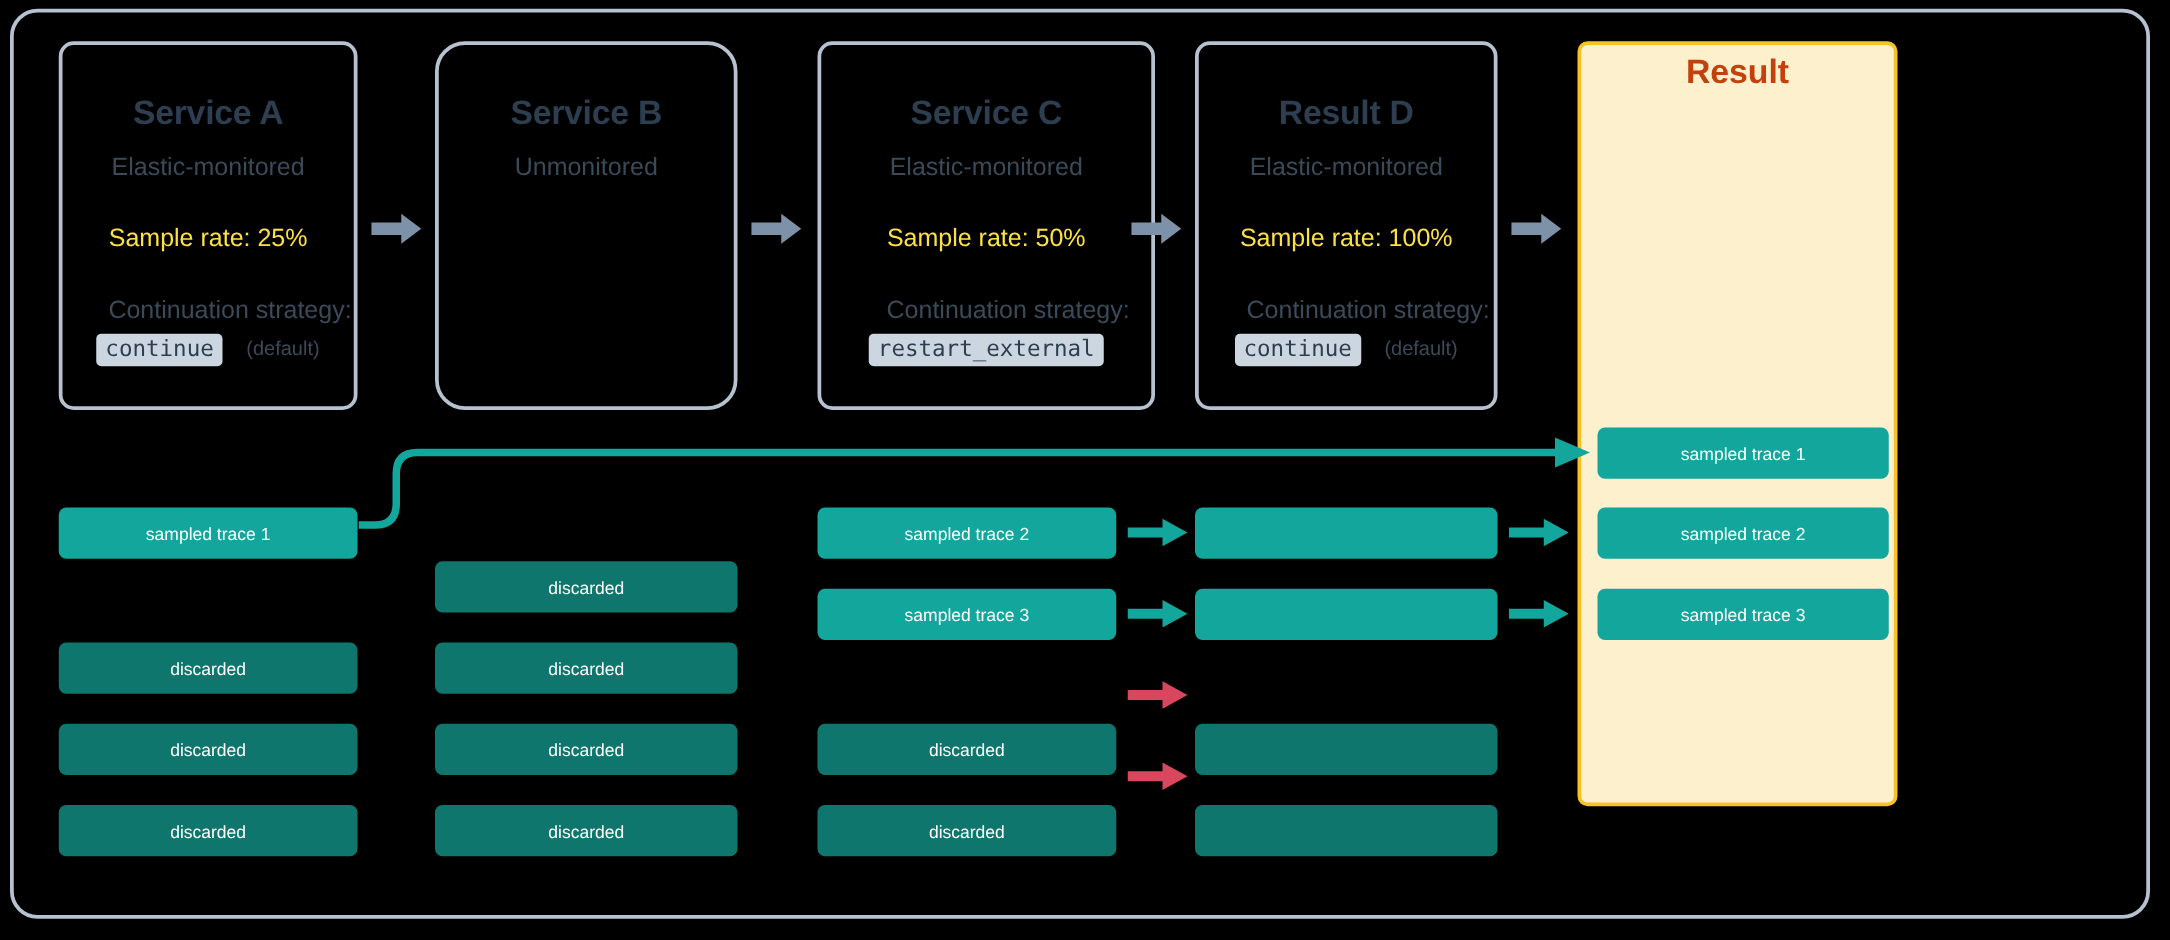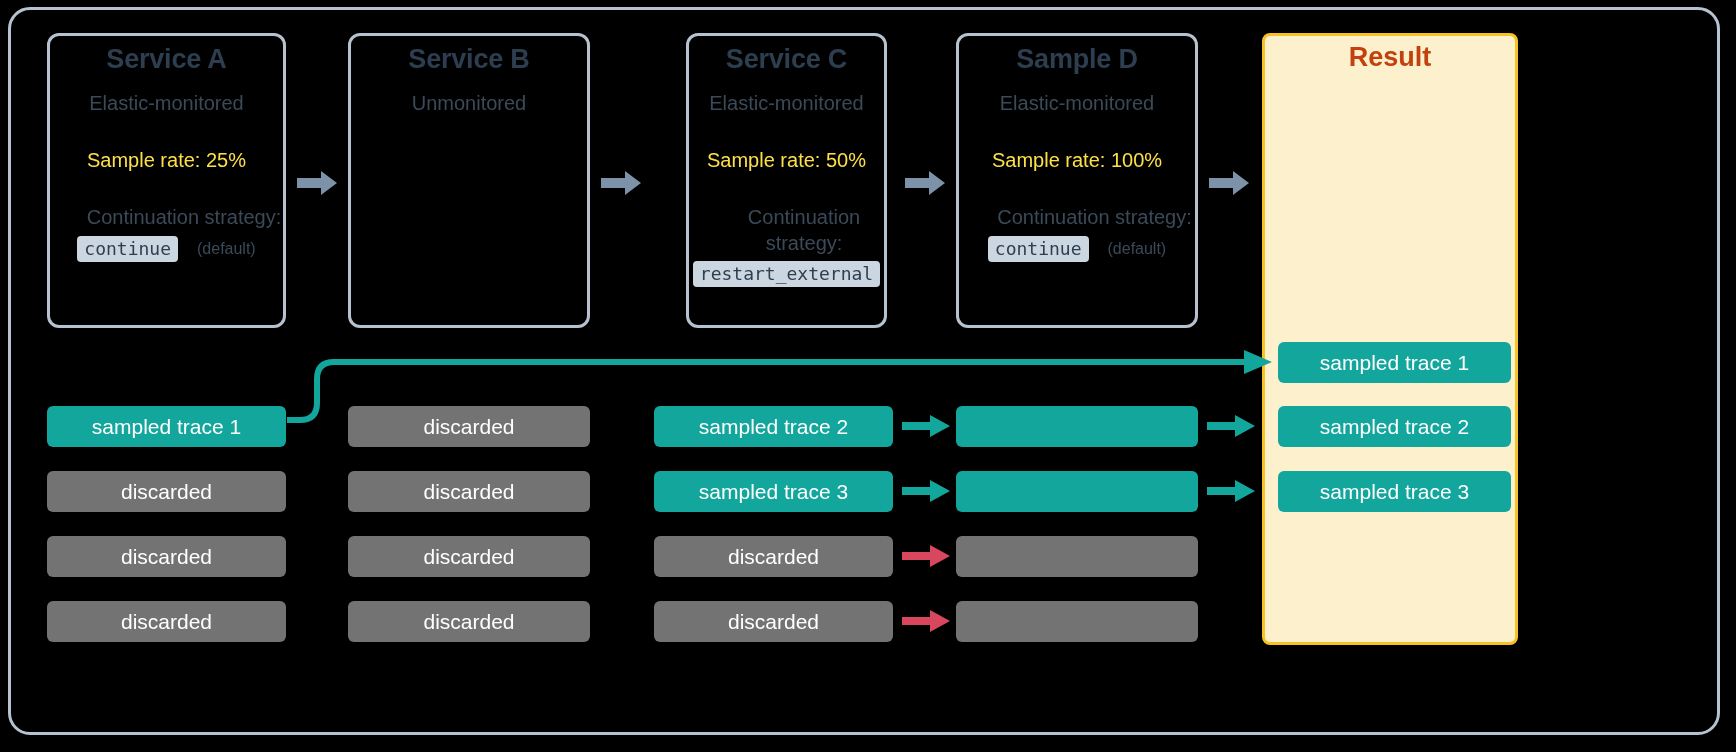--- a/index.html
+++ b/index.html
@@ -36,21 +36,21 @@
   
   .service-card {
     position: absolute;
     top: 33px;
     height: 295px;
     border: 3px solid #b6c2cf;
     border-radius: 12px;
     box-sizing: border-box;
     background: #000000;
     text-align: center;
-    padding-top: 8px;
+    padding-top: 39px;
   }
   .service-title {
     font-size: 27px;
     font-weight: bold;
     color: #2c3e50;
     letter-spacing: -0.2px;
     line-height: 1.15;
   }
   .service-sub {
     font-size: 20px;
@@ -122,29 +122,29 @@
     width: 40px;
     height: 26px;
   }
 
   
   .trace-box {
     position: absolute;
     height: 41px;
     border-radius: 6px;
     color: #ffffff;
-    font-size: 21px;
+    font-size: 14px;
     display: flex;
     align-items: center;
     justify-content: center;
     box-sizing: border-box;
     white-space: nowrap;
   }
   .trace-sampled { background: #13a69c; }
-  .trace-discarded { background: #737373; }
+  .trace-discarded { background: #0f766e; margin-top: 43px; }
 
   
   .row-arrow {
     position: absolute;
     width: 48px;
     height: 24px;
   }
 
   
   .connectors {
@@ -167,37 +167,37 @@
     <div class="service-title">Service A</div>
     <div class="service-sub">Elastic-monitored</div>
     <div class="service-rate">Sample rate: 25%</div>
     <div class="service-cont-label">Continuation strategy:</div>
     <div class="strategy-line">
       <code class="badge">continue</code>
       <span class="default-note">(default)</span>
     </div>
   </div>
 
-  <div class="service-card" style="left:348px; width:242px;">
+  <div class="service-card" style="left:348px; width:242px;border-radius:24px;">
     <div class="service-title">Service B</div>
     <div class="service-sub">Unmonitored</div>
   </div>
 
-  <div class="service-card" style="left:686px; width:201px;">
+  <div class="service-card" style="left:654px; width:270px;">
     <div class="service-title">Service C</div>
     <div class="service-sub">Elastic-monitored</div>
     <div class="service-rate">Sample rate: 50%</div>
     <div class="service-cont-label">Continuation strategy:</div>
     <div class="strategy-line">
       <code class="badge">restart_external</code>
     </div>
   </div>
 
   <div class="service-card" style="left:956px; width:242px;">
-    <div class="service-title">Sample D</div>
+    <div class="service-title">Result D</div>
     <div class="service-sub">Elastic-monitored</div>
     <div class="service-rate">Sample rate: 100%</div>
     <div class="service-cont-label">Continuation strategy:</div>
     <div class="strategy-line">
       <code class="badge">continue</code>
       <span class="default-note">(default)</span>
     </div>
   </div>
 
   <div class="result-panel">

